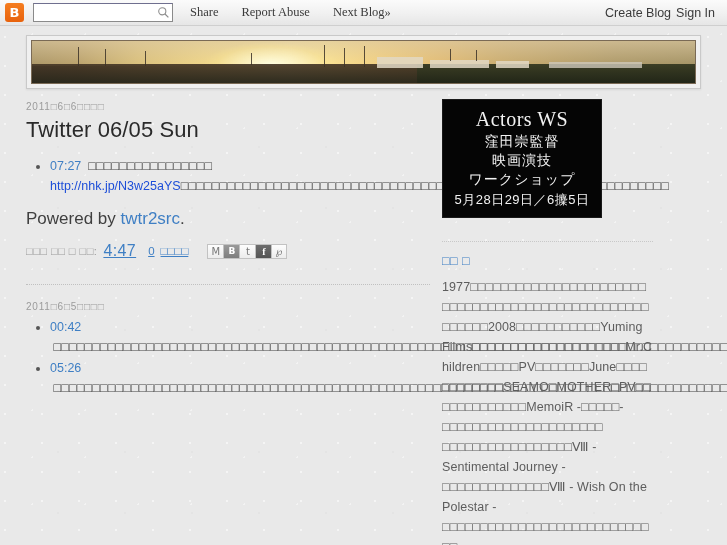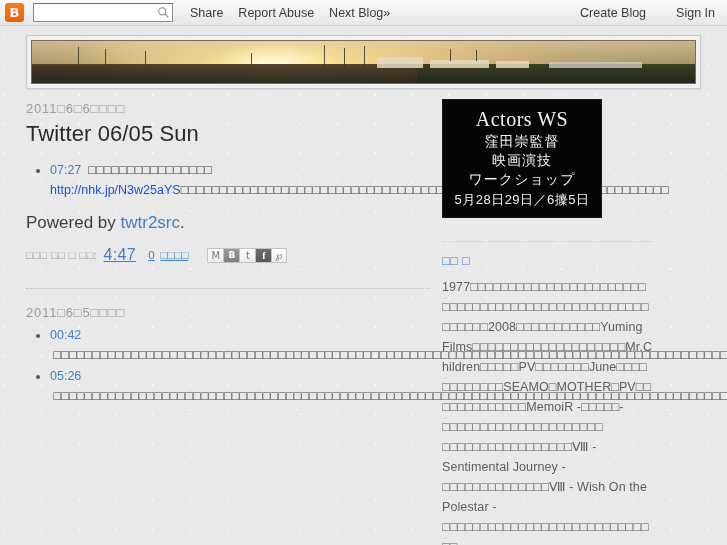--- a/index.html
+++ b/index.html
@@ -54,22 +54,22 @@
     font-size: 11px;
     padding: 0 19px 0 4px;
     outline: none;
     font-family: "Liberation Sans", sans-serif;
   }
   .search-icon {
     position: absolute; right: 3px; top: 3px;
     width: 13px; height: 13px;
     pointer-events: none;
   }
-  .nav-links { display: flex; align-items: flex-start; gap: 15px; margin-left: 17px; }
-  .nav-right { margin-left: auto; display: flex; gap: 30px; padding-right: 4px; }
+  .nav-links { display: flex; align-items: flex-start; gap: 23px; margin-left: 17px; font-family: Liberation Serif, serif; }
+  .nav-right { margin-left: auto; display: flex; gap: 5px; padding-right: 4px; }
   .nav-link { color: #3a3a3a; font-size: 12.5px; text-decoration: none; white-space: nowrap; }
 
   
   .page-shell { padding: 9px 26px 0 26px; }
   .header-box {
     background: #f0f0f0;
     border: 1px solid #c9c9c9;
     padding: 4px;
     box-shadow: 0 1px 2px rgba(0,0,0,.08);
   }
@@ -111,21 +111,21 @@
   }
 
   
   .columns { display: flex; padding: 0 26px; }
   .main-col { width: 404px; flex: 0 0 404px; padding-top: 12px; }
   .side-col { width: 211px; flex: 0 0 211px; margin-left: 12px; padding-top: 10px; }
 
   
   .post { padding-bottom: 2px; }
   .post-date {
-    font-size: 13px;
+    font-size: 10px;
     letter-spacing: .8px;
     color: #9b9b9b;
     font-family: "Liberation Sans", sans-serif;
     margin: 0 0 5px 0;
   }
   .post-title {
     font-size: 22px;
     font-weight: normal;
     color: #2a2a2a;
     margin: 0 0 13px 0;

